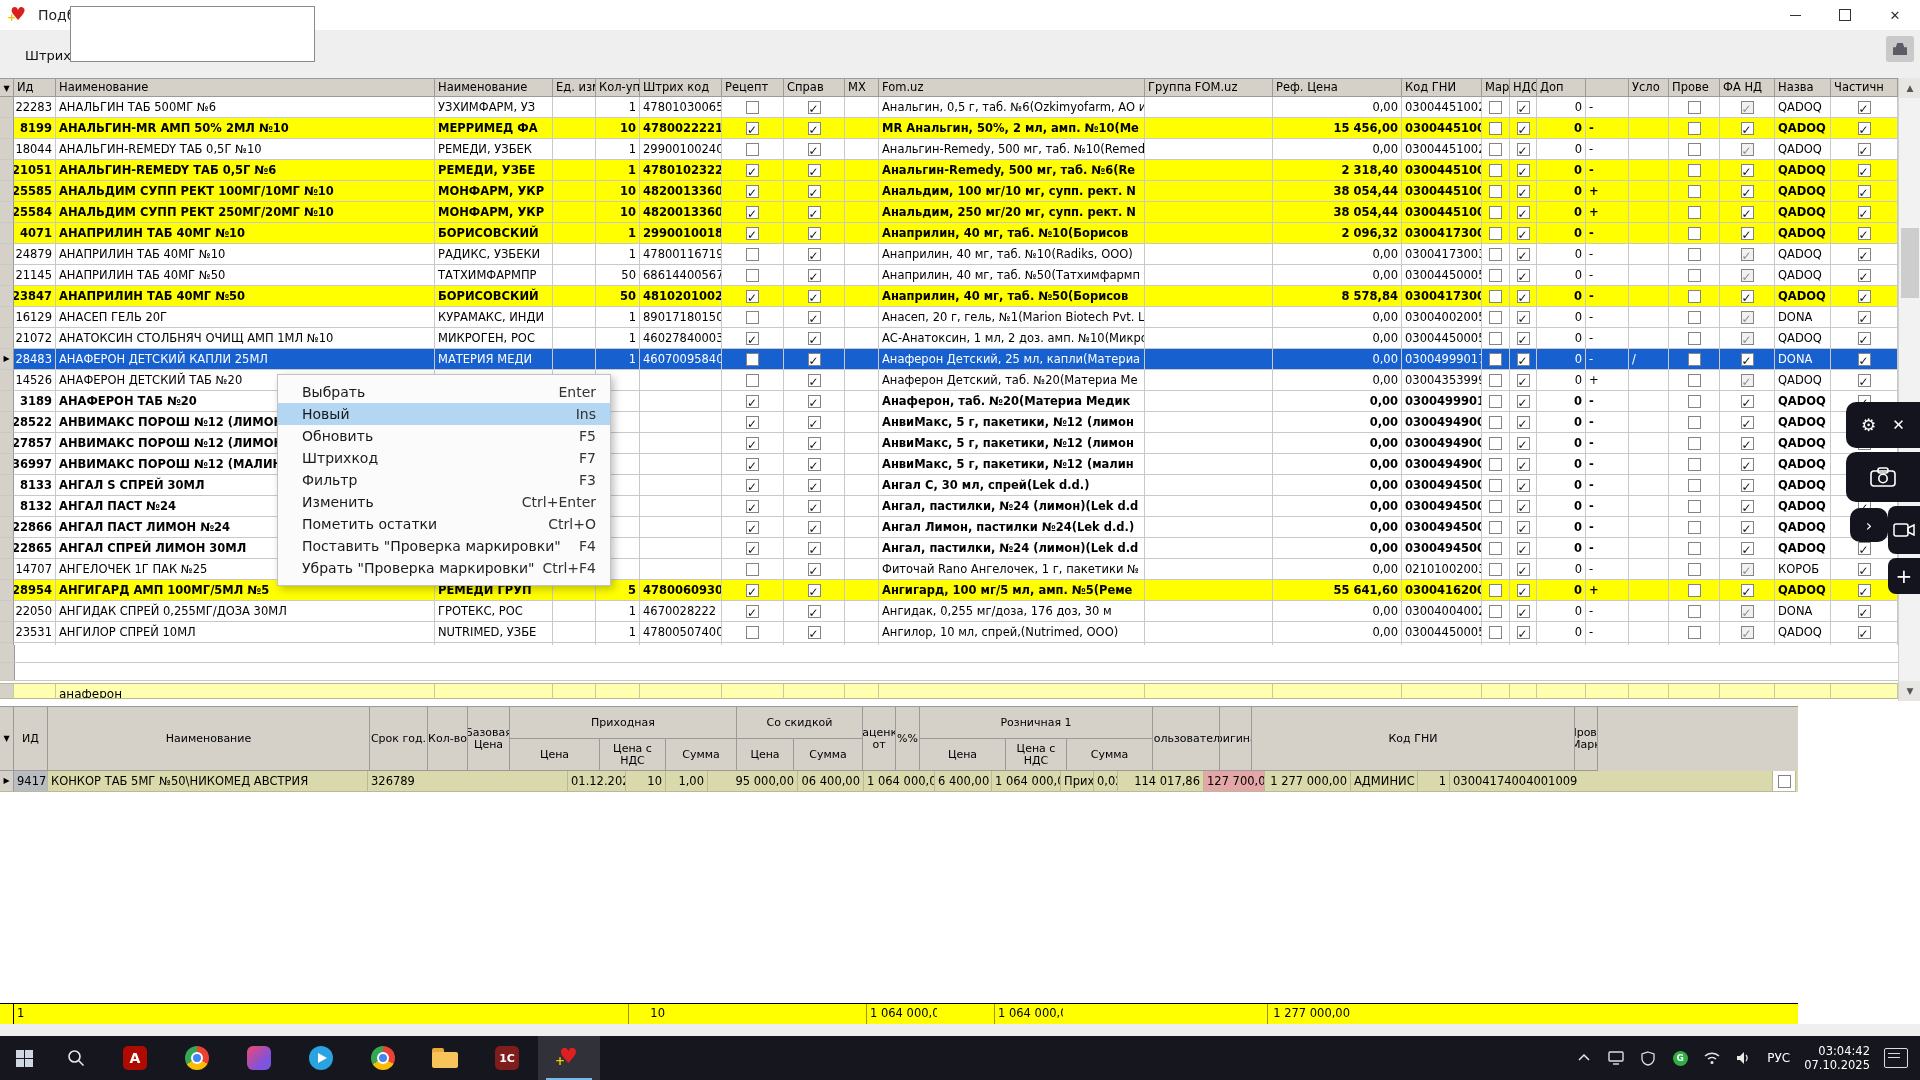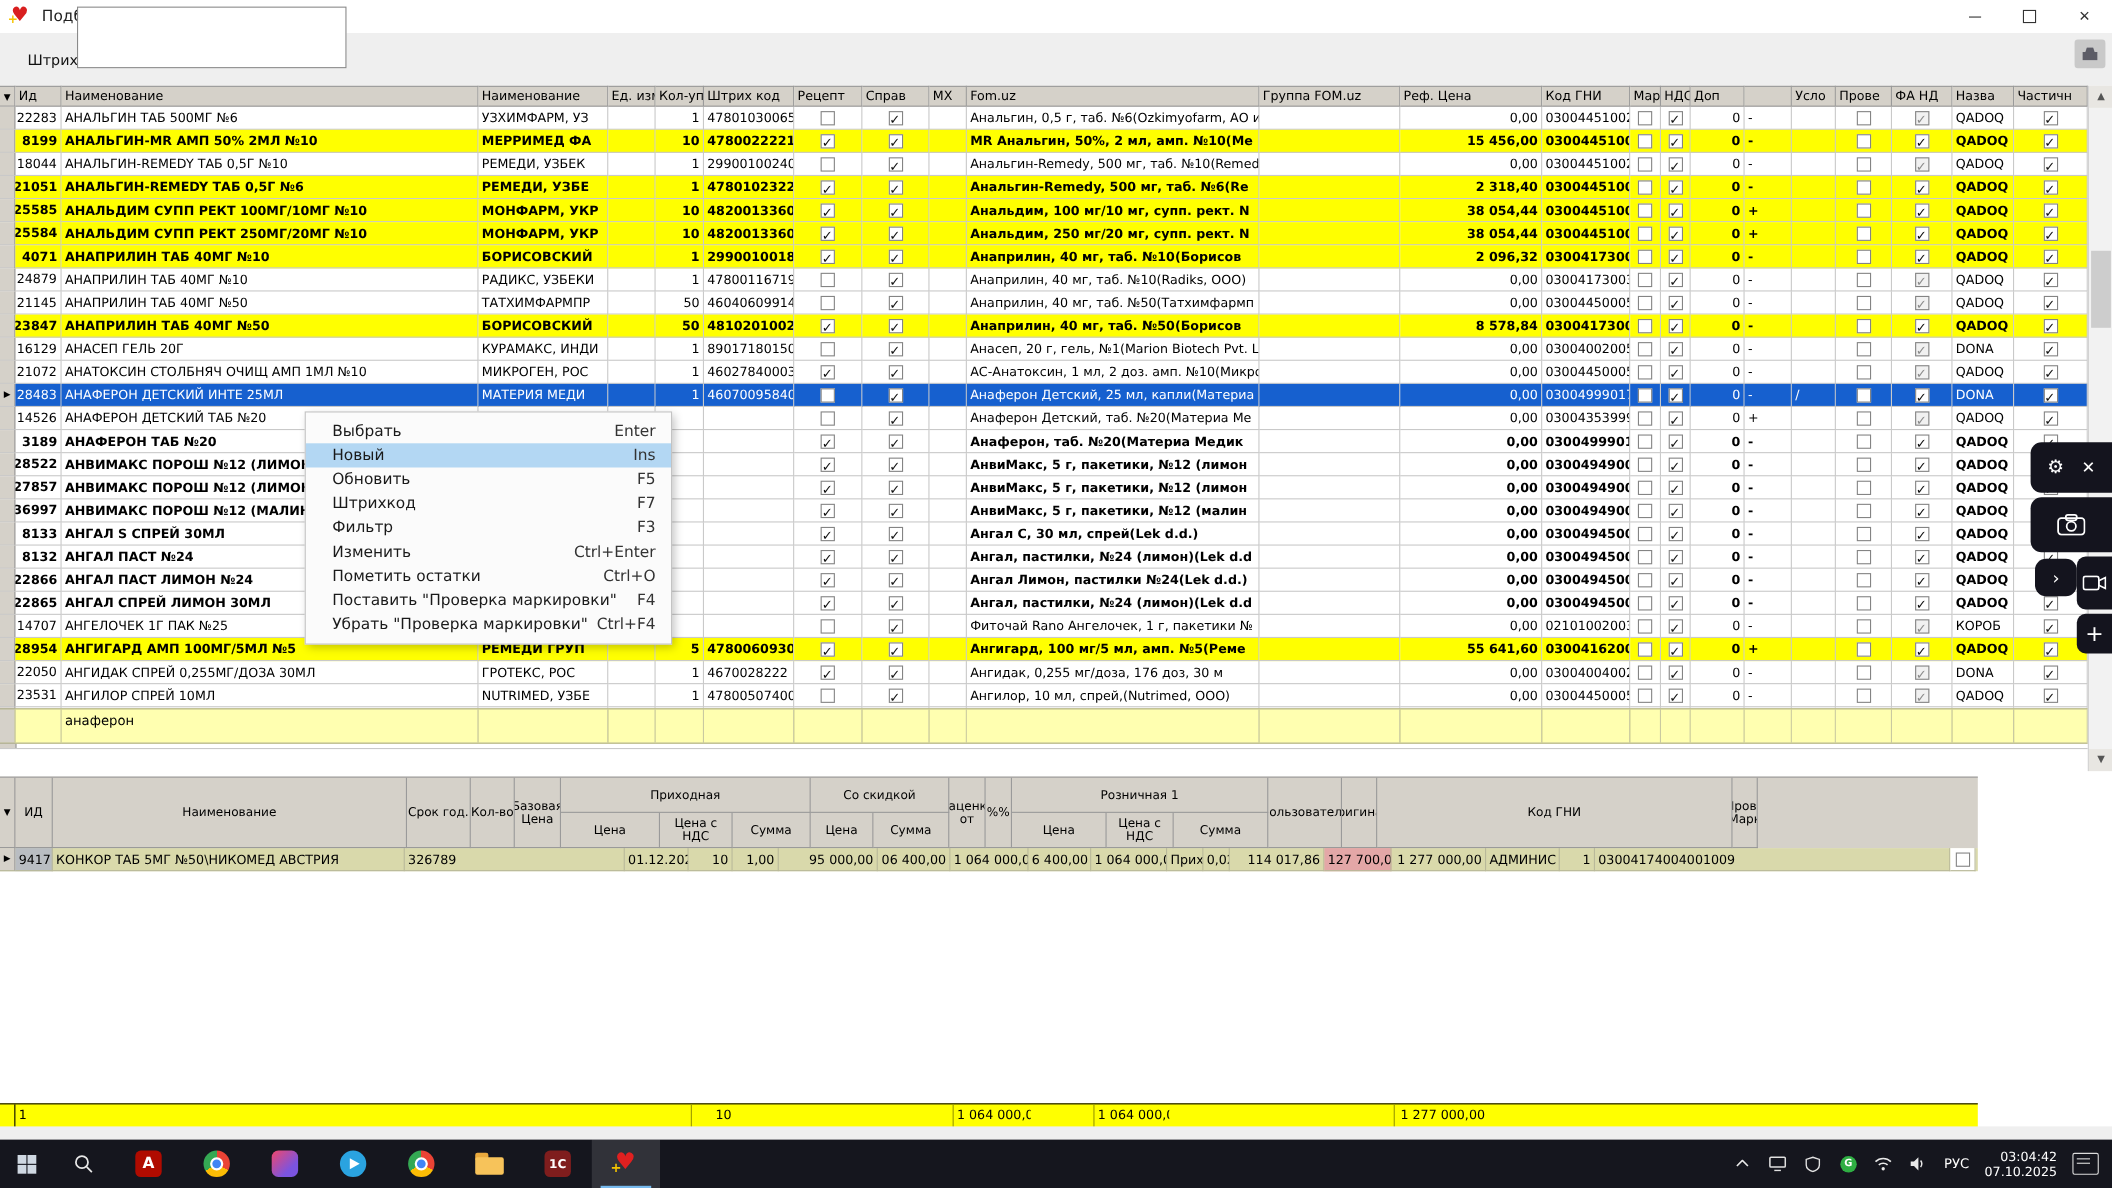--- a/index.html
+++ b/index.html
@@ -41,21 +41,21 @@
   .urow.selected .ucell.ind{background:#d5d1c9;color:#000;}
 
   .cbx{width:13px;height:13px;background:#fff;border:1px solid #848484;position:relative;display:inline-block;box-sizing:border-box;}
   .cbx.checked::after{content:"✓";position:absolute;left:0px;top:-3px;font-size:12px;font-weight:bold;color:#111;}
   .cbx.gray{background:#f1f1f1;}
   .cbx.gray.checked::after{color:#8d8d8d;}
 
   
   .emptyrow{position:absolute;left:0;top:645px;width:1898px;height:17px;background:#fff;border-bottom:1px solid #c9c9c9;}
   .emptyrow .ind{position:absolute;left:0;top:0;width:14px;height:17px;background:#d5d1c9;border-right:1px solid #9a9a9a;}
-  .filterrow{top:644px;position:absolute;left:0;height:32px;background:#404040;}
+  .filterrow{top:683px;position:absolute;left:0;height:16px;background:#d946ef;}
   .filterrow .ucell{background:#ffffb0;border-right:1px solid #c9c9a0;border-bottom:1px solid #b9b990;border-top:1px solid #b9b990;font-size:12px;}
   .filterrow .ucell.ind{background:#d5d1c9;}
 
   
   .vscroll{position:absolute;left:1898px;top:78px;width:22px;height:623px;background:#f2f2f2;border-left:1px solid #d0d0d0;}
   .varrow{position:absolute;left:0;width:22px;height:20px;background:#e8e6e2;display:flex;align-items:center;justify-content:center;font-size:9px;color:#555;}
   .vthumb{position:absolute;left:2px;top:150px;width:18px;height:70px;background:#cdcdcd;}
 
   
   .ctxmenu{position:absolute;left:277px;top:374px;width:332px;background:#fbfbfb;border:1px solid #c3c3c3;box-shadow:3px 3px 8px rgba(0,0,0,0.25);padding:6px 0;z-index:40;}
@@ -494,21 +494,21 @@
           <span class="cbx checked"></span>
         </div>
       </div>
       <div class="urow ">
         <div class="ucell ind"></div>
         <div class="ucell rtl">21145</div>
         <div class="ucell">АНАПРИЛИН ТАБ 40МГ №50</div>
         <div class="ucell">ТАТХИМФАРМПР</div>
         <div class="ucell"></div>
         <div class="ucell r">50</div>
-        <div class="ucell">46040609914</div>
+        <div class="ucell">68614400567</div>
         <div class="ucell c">
           <span class="cbx"></span>
         </div>
         <div class="ucell c">
           <span class="cbx checked"></span>
         </div>
         <div class="ucell"></div>
         <div class="ucell">Анаприлин, 40 мг, таб. №50(Татхимфармп</div>
         <div class="ucell"></div>
         <div class="ucell r">0,00</div>
@@ -646,21 +646,21 @@
           <span class="cbx checked gray"></span>
         </div>
         <div class="ucell">QADOQ</div>
         <div class="ucell c">
           <span class="cbx checked"></span>
         </div>
       </div>
       <div class="urow selected">
         <div class="ucell ind">▶</div>
         <div class="ucell rtl">28483</div>
-        <div class="ucell">АНАФЕРОН ДЕТСКИЙ ИНТЕ 25МЛ</div>
+        <div class="ucell">АНАФЕРОН ДЕТСКИЙ КАПЛИ 25МЛ</div>
         <div class="ucell">МАТЕРИЯ МЕДИ</div>
         <div class="ucell"></div>
         <div class="ucell r">1</div>
         <div class="ucell">46070095840</div>
         <div class="ucell c">
           <span class="cbx"></span>
         </div>
         <div class="ucell c">
           <span class="cbx checked"></span>
         </div>

